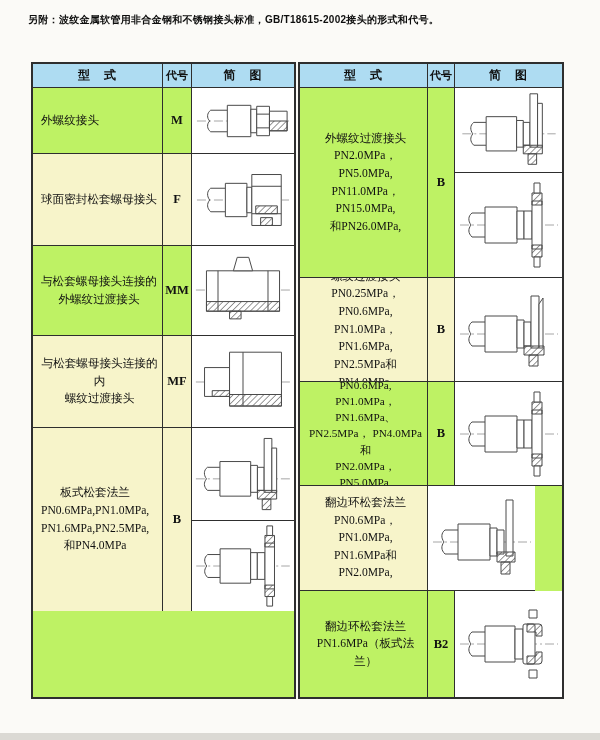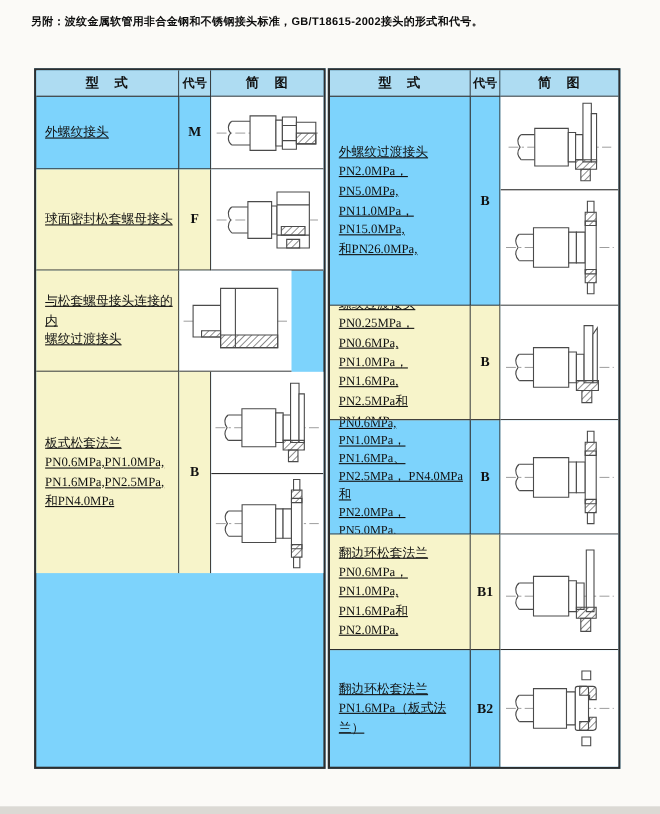--- a/index.html
+++ b/index.html
@@ -10,41 +10,41 @@
     color:#111;overflow:hidden;
   }
   .page-title{
     position:absolute;left:28px;top:13px;
     font-size:10px;font-weight:bold;letter-spacing:.3px;color:#0d0d0d;
     font-family:"Liberation Sans","DejaVu Sans",sans-serif;
   }
   .tables{position:absolute;left:31px;top:62px;display:flex;}
   .tbl{
     border:2px solid var(--border-color,#2b2b2b);
-    background:#7dd3fc;display:block;
+    background:#bef264;display:block;text-align:center;
   }
   .tbl.right{margin-left:2px;}
   .row{display:flex;}
   .cell{
     box-sizing:border-box;
     border-right:1.2px solid var(--border-color,#3a3a3a);
     border-bottom:1.2px solid var(--border-color,#3a3a3a);
     display:flex;align-items:center;overflow:hidden;
     font-family:"Liberation Serif","DejaVu Serif",serif;
   }
   .row .cell:last-child{border-right:none;}
   .row.last .cell{border-bottom:none;}
   .head .cell{
     background:var(--header-bg,#aedcf2);
     justify-content:center;
     font-weight:bold;font-size:12px;letter-spacing:1px;
   }
   .type{
     padding:4px 4px 4px 8px;
-    font-size:11.6px;line-height:1.52;white-space:pre-line;text-decoration:underline;
+    font-size:11.6px;line-height:1.52;white-space:pre-line;
   }
   .code{justify-content:center;font-size:12.5px;font-weight:600;}
   .dia{justify-content:center;background:#fff;flex-direction:column;padding:0;}
   .hl{background:var(--highlight-bg,#f7f4ca);}
   
   .tbl.left  .c1{width:130px;} .tbl.left  .c2{width:29px;} .tbl.left  .c3{width:102px;}
   .tbl.right .c1{width:128px;} .tbl.right .c2{width:27px;} .tbl.right .c3{width:107px;}
   
   .dsub{width:100%;display:flex;align-items:center;justify-content:center;box-sizing:border-box;}
   .dsub.split{border-bottom:1.2px solid var(--border-color,#3a3a3a);}
@@ -107,24 +107,40 @@
           <rect class="wf" x="32" y="19" width="22" height="34"></rect>
           <rect class="wf" x="54" y="23" width="5" height="26"></rect>
           <rect class="wf" x="59" y="10" width="30" height="52"></rect>
           <path d="M59,22 h30 M59,50 h30"></path>
           <rect class="hf" x="63" y="42" width="22" height="8"></rect>
           <rect class="hf" x="68" y="54" width="12" height="8"></rect>
         </svg>
       </div>
     </div>
 
+    <div class="row" style="height:90px">
+      <div class="cell c1 type">与松套螺母接头连接的
+外螺纹过渡接头</div>
+      <div class="cell c2 code">MM</div>
+      <div class="cell c3 dia">
+        <svg class="dg" width="100" height="82" viewBox="0 0 104 82">
+          <line class="cl" x1="3" y1="40" x2="101" y2="40"></line>
+          <rect class="wf" x="14" y="20" width="76" height="42"></rect>
+          <path d="M26,20 V62 M78,20 V62"></path>
+          <polygon class="wf" points="42,20 46,6 58,6 62,20"></polygon>
+          <rect class="hf" x="14" y="52" width="76" height="10"></rect>
+          <rect class="hf" x="38" y="62" width="12" height="8"></rect>
+        </svg>
+      </div>
+    </div>
 
     <div class="row" style="height:92px">
       <div class="cell c1 type hl">与松套螺母接头连接的内
 螺纹过渡接头</div>
+      <div class="cell c2 code hl">MF</div>
       <div class="cell c3 dia">
         <svg class="dg" width="100" height="82" viewBox="0 0 104 82">
           <line class="cl" x1="3" y1="41" x2="101" y2="41"></line>
           <rect class="wf" x="12" y="26" width="26" height="30"></rect>
           <rect class="wf" x="38" y="10" width="54" height="56"></rect>
           <path d="M52,10 V66"></path>
           <rect class="hf" x="38" y="54" width="54" height="12"></rect>
           <rect class="hf" x="20" y="50" width="18" height="6"></rect>
         </svg>
       </div>
@@ -261,21 +277,20 @@
           <rect class="hf" x="75" y="64" width="10" height="12"></rect>
           <rect class="wf" x="77" y="76" width="6" height="10"></rect>
         </svg>
       </div>
     </div>
 
     <div class="row" style="height:105px">
       <div class="cell c1 type hl">翻边环松套法兰
 PN0.6MPa， PN1.0MPa,
 PN1.6MPa和PN2.0MPa,</div>
-      <div class="cell c2 code hl">B1</div>
       <div class="cell c3 dia">
         <svg class="dg" width="104" height="84" viewBox="0 0 104 84">
           <line class="cl" x1="3" y1="46" x2="101" y2="46"></line>
           <path d="M15,34 c-4,3 -4,8 -1,12 c-3,4 -3,8 1,12"></path>
           <path d="M15,34 H28 M15,58 H28"></path>
           <rect class="wf" x="28" y="28" width="32" height="36"></rect>
           <rect class="wf" x="60" y="32" width="7" height="28"></rect>
           <rect class="wf" x="67" y="34" width="7" height="24"></rect>
           <rect class="wf" x="76" y="4" width="7" height="56"></rect>
           <rect class="hf" x="67" y="56" width="18" height="10"></rect>

